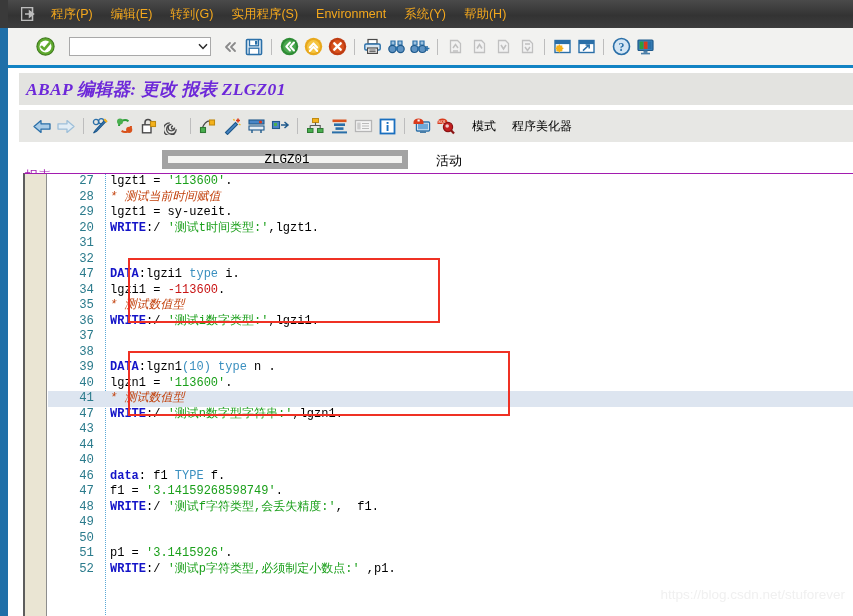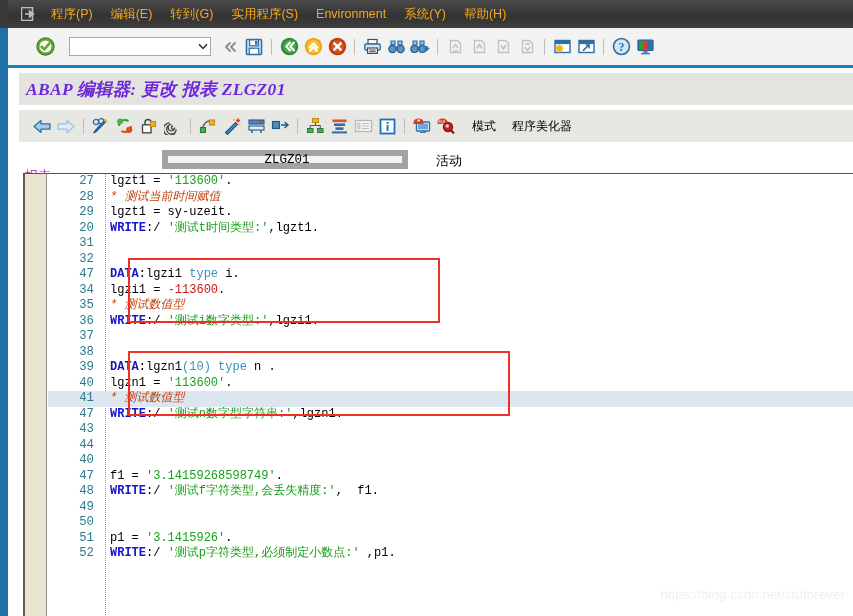--- a/index.html
+++ b/index.html
@@ -490,20 +490,21 @@
         <div class="code-line"><span class="ln">36</span><span class="code-text"><span class="kw">WRITE</span><span class="pln">:/ </span><span class="str">'测试i数字类型:'</span><span class="pln">,lgzi1.</span></span></div>
         <div class="code-line"><span class="ln">37</span><span class="code-text"></span></div>
         <div class="code-line"><span class="ln">38</span><span class="code-text"></span></div>
         <div class="code-line"><span class="ln">39</span><span class="code-text"><span class="kw">DATA</span><span class="pln">:lgzn1</span><span class="kw2">(10)</span><span class="pln"> </span><span class="kw2">type</span><span class="pln"> n .</span></span></div>
         <div class="code-line"><span class="ln">40</span><span class="code-text"><span class="pln">lgzn1 </span><span class="pln">= </span><span class="str">'113600'</span><span class="pln">.</span></span></div>
         <div class="code-line hl"><span class="ln">41</span><span class="code-text"><span class="cmt">* 测试数值型</span></span></div>
         <div class="code-line"><span class="ln">47</span><span class="code-text"><span class="kw">WRITE</span><span class="pln">:/ </span><span class="str">'测试n数字型字符串:'</span><span class="pln">,lgzn1.</span></span></div>
         <div class="code-line"><span class="ln">43</span><span class="code-text"></span></div>
         <div class="code-line"><span class="ln">44</span><span class="code-text"></span></div>
         <div class="code-line"><span class="ln">40</span><span class="code-text"></span></div>
+        <div class="code-line"><span class="ln">46</span><span class="code-text"><span class="kw">data</span><span class="pln">: f1 </span><span class="kw2">TYPE</span><span class="pln"> f.</span></span></div>
         <div class="code-line"><span class="ln">47</span><span class="code-text"><span class="pln">f1 = </span><span class="str">'3.14159268598749'</span><span class="pln">.</span></span></div>
         <div class="code-line"><span class="ln">48</span><span class="code-text"><span class="kw">WRITE</span><span class="pln">:/ </span><span class="str">'测试f字符类型,会丢失精度:'</span><span class="pln">,  f1.</span></span></div>
         <div class="code-line"><span class="ln">49</span><span class="code-text"></span></div>
         <div class="code-line"><span class="ln">50</span></div>
         <div class="code-line"><span class="ln">51</span><span class="code-text"><span class="pln">p1 = </span><span class="str">'3.1415926'</span><span class="pln">.</span></span></div>
         <div class="code-line"><span class="ln">52</span><span class="code-text"><span class="kw">WRITE</span><span class="pln">:/ </span><span class="str">'测试p字符类型,必须制定小数点:'</span><span class="pln"> ,p1.</span></span></div>
       </div>
     <div id="annotations">
         <div class="redbox" style="left: 80px; top: 84px; width: 312px; height: 65px;"></div>
         <div class="redbox" style="left: 80px; top: 177px; width: 382px; height: 65px;"></div>

